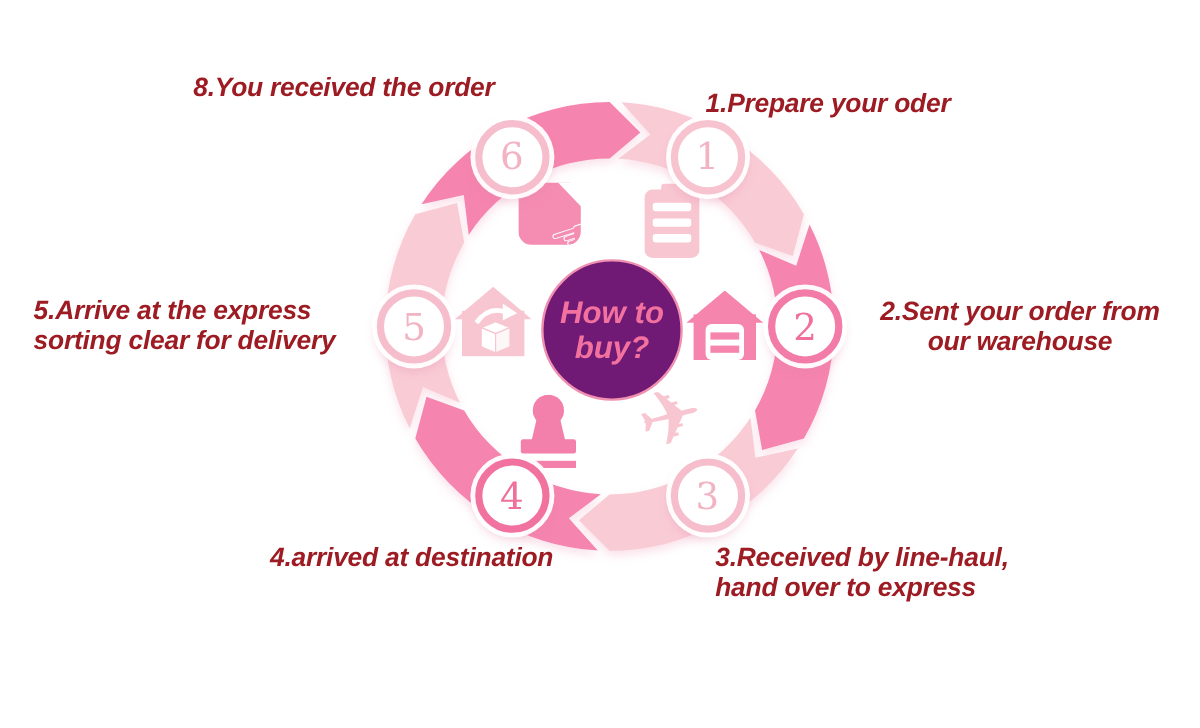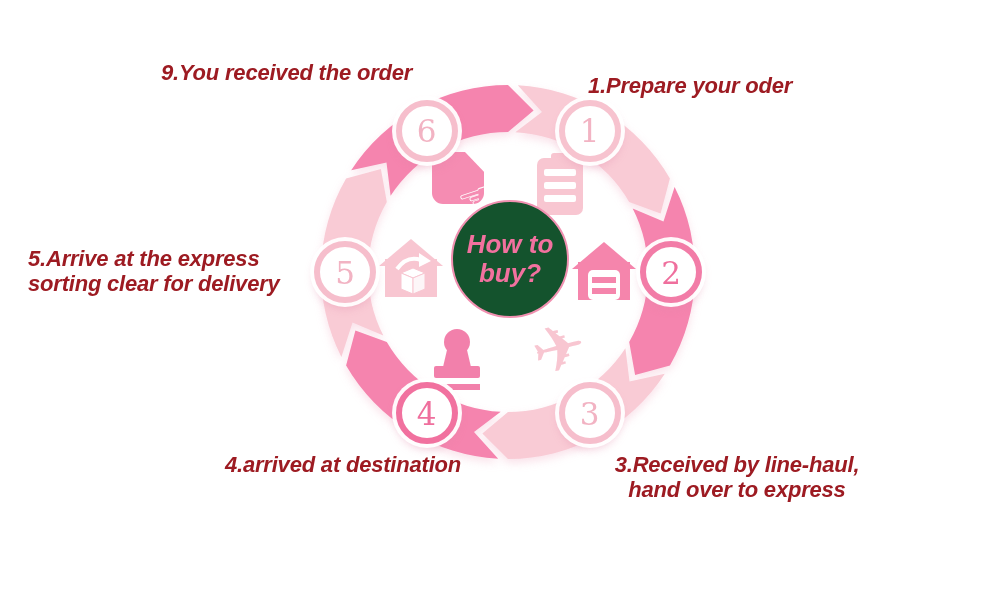--- a/index.html
+++ b/index.html
@@ -18,32 +18,32 @@
   .icon-hand{left:432px;top:152px;width:56px;height:58px;}
   .icon-clipboard{left:537px;top:153px;}
   .icon-warehouse{left:572px;top:242px;}
   .icon-plane{left:517px;top:314px;width:84px;height:70px;}
   .glyph-plane{display:block;font-size:64px;line-height:70px;text-align:center;
                transform:rotate(-14deg);font-family:"DejaVu Sans",sans-serif;}
   .hand-glyph{position:absolute;right:-8px;bottom:-10px;font-size:42px;line-height:1;color:#fff;
               transform:rotate(-18deg);font-family:"DejaVu Sans",sans-serif;}
   .icon-stamp{left:431px;top:329px;}
   .icon-house{left:379px;top:239px;}
-  .center-circle{position:absolute;left:451px;top:200px;width:114px;height:114px;
-                 border:2px solid #f090b0;border-radius:50%;background:#14532d;z-index:2;
+  .center-circle{position:absolute;left:451px;top:216px;width:114px;height:114px;
+                 border:2px solid #f090b0;border-radius:50%;background:#701a75;z-index:2;
                  display:flex;align-items:center;justify-content:center;}
   .center-text{font-weight:bold;font-style:italic;font-size:26px;line-height:29px;
                text-align:center;}
   .center-text span{display:block;}
   .label{position:absolute;font-weight:bold;font-style:italic;font-size:22px;line-height:25px;
          color:#9d1b22;letter-spacing:-0.2px;z-index:4;}
   .label .ln{display:block;}
   .label-1{left:588px;top:62px;white-space:nowrap;margin-top:11px;}
   .label-2{left:714px;top:247px;width:272px;text-align:center;}
-  .label-3{left:596px;top:452px;width:282px;text-align:center;}
+  .label-3{left:596px;top:452px;width:282px;text-align:left;}
   .label-4{left:177px;top:452px;white-space:nowrap;margin-left:48px;}
   .label-5{left:28px;top:246px;white-space:nowrap;}
   .label-6{left:161px;top:60px;white-space:nowrap;}
 </style>
 </head>
 <body>
 
 <div class="stage">
 
   <svg class="ring" width="1000" height="607" viewBox="0 0 1000 607">
@@ -130,28 +130,32 @@
   <div class="center-circle" style="border-color: rgb(240, 144, 176);">
     <div class="center-text" style="color: rgb(242, 113, 159);">
       <span>How to</span>
       <span>buy?</span>
     </div>
   </div>
 
   <div class="label label-1">
     <span class="ln">1.Prepare your oder</span>
   </div>
+  <div class="label label-2">
+    <span class="ln">2.Sent your order from</span>
+    <span class="ln">our warehouse</span>
+  </div>
   <div class="label label-3">
     <span class="ln">3.Received by line-haul,</span>
     <span class="ln">hand over to express</span>
   </div>
   <div class="label label-4">
     <span class="ln">4.arrived at destination</span>
   </div>
   <div class="label label-5">
     <span class="ln">5.Arrive at the express</span>
     <span class="ln">sorting clear for delivery</span>
   </div>
   <div class="label label-6">
-    <span class="ln">9.You received the order</span>
+    <span class="ln">8.You received the order</span>
   </div>
 
 </div>
 
 </body></html>

